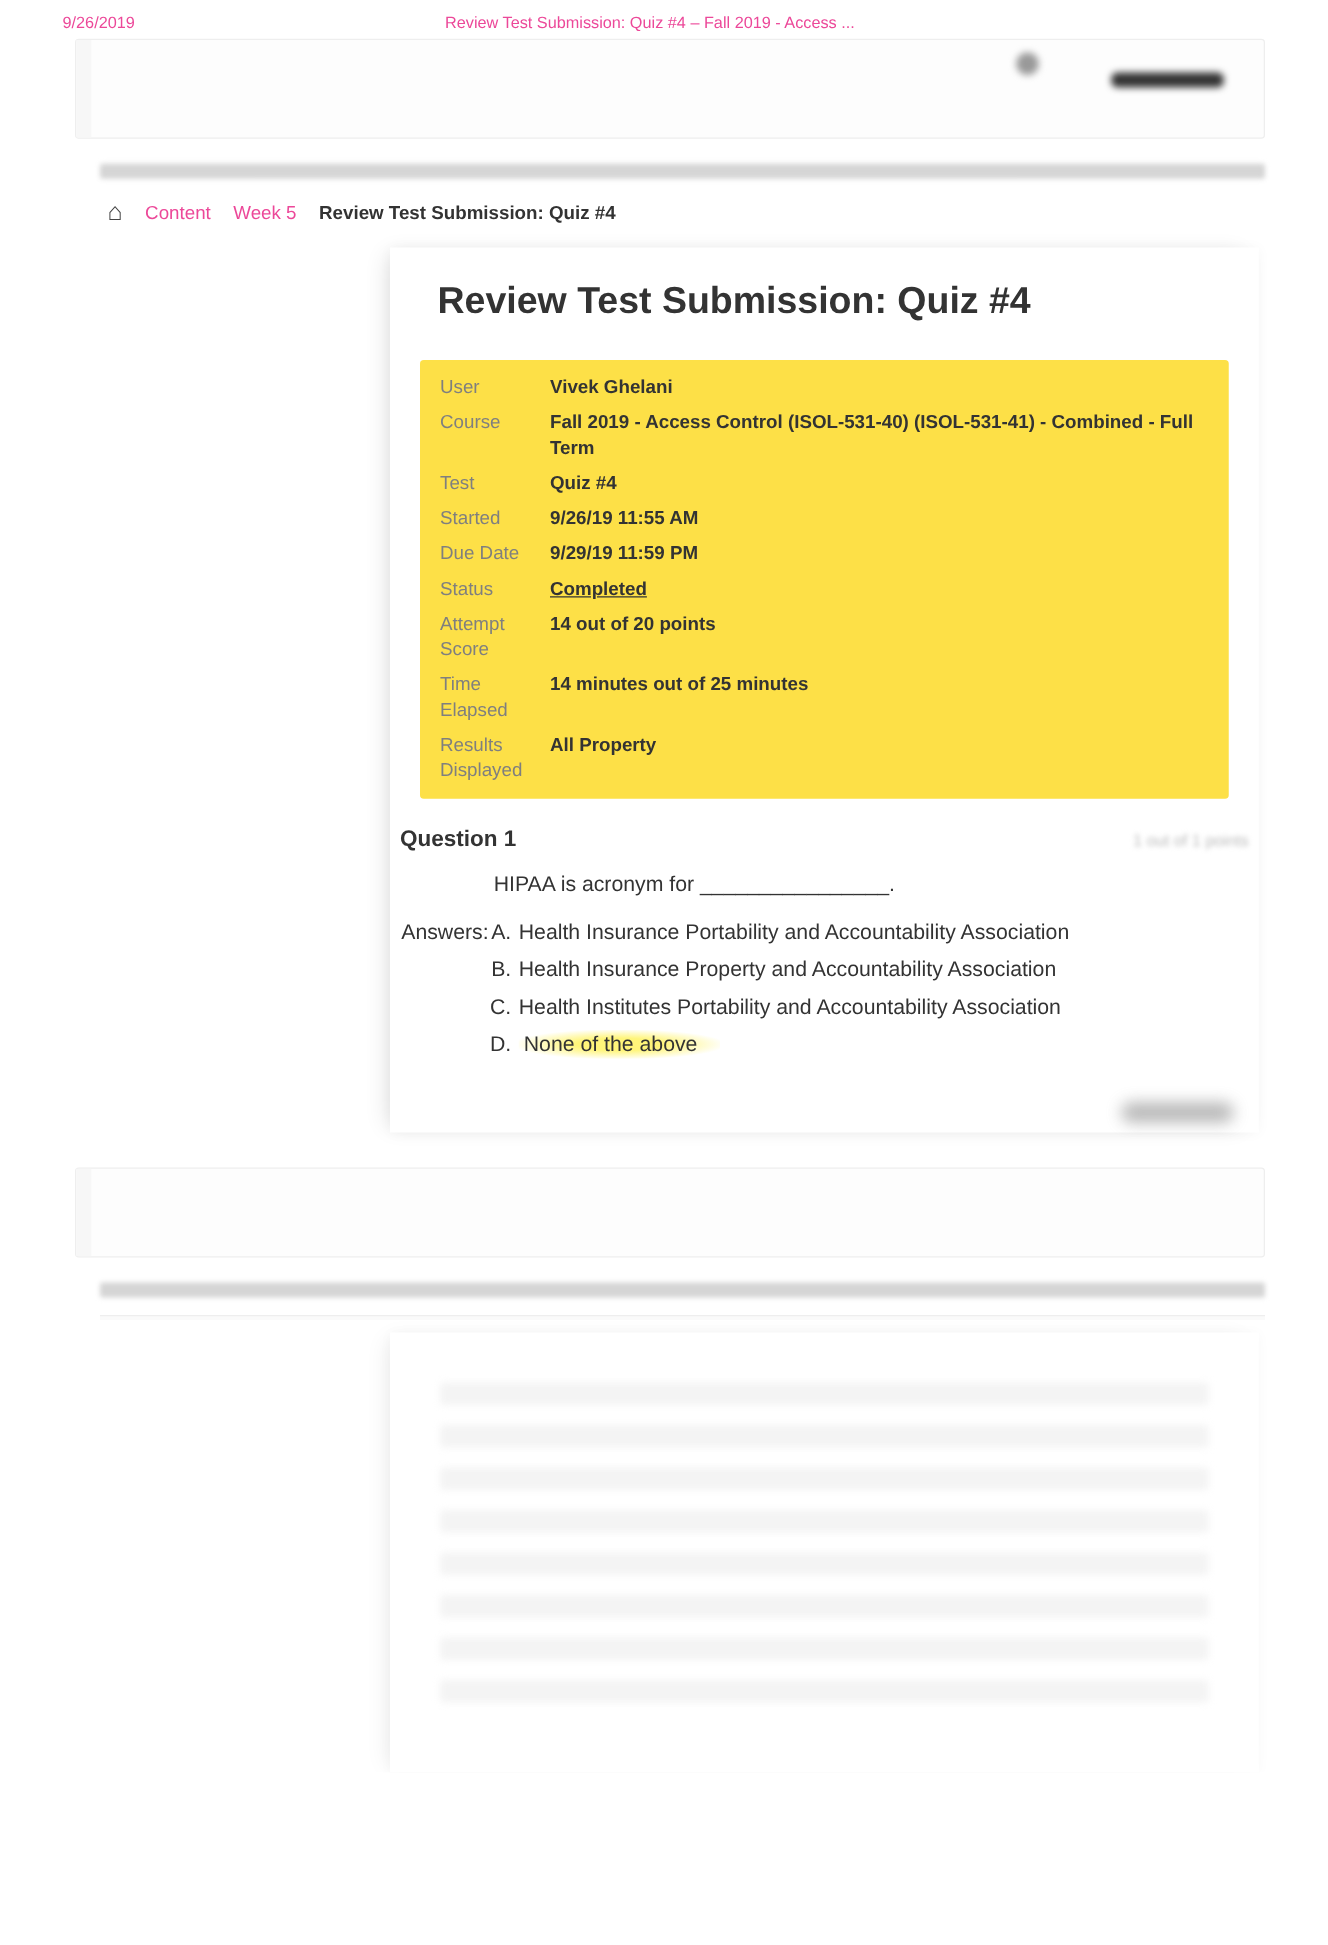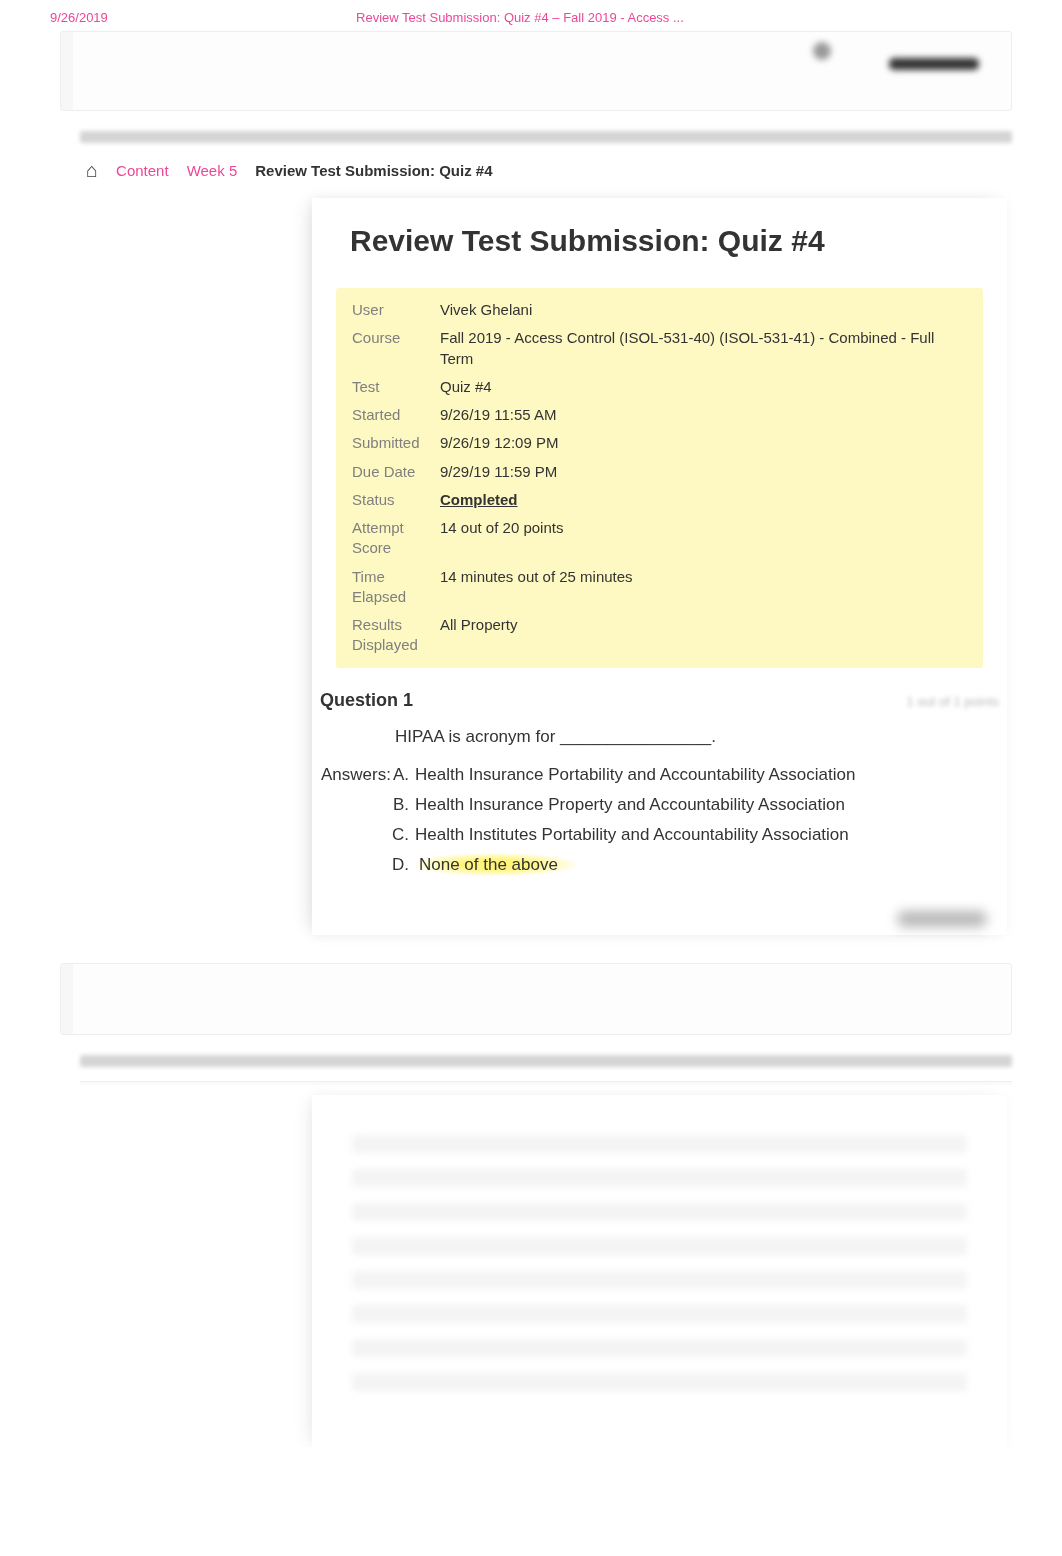--- a/index.html
+++ b/index.html
@@ -81,35 +81,35 @@
       position: relative;
     }
     .page-title {
       font-size: 30px;
       font-weight: bold;
       color: #333;
       padding: 0 38px 30px;
     }
     .info-table-wrap {
       margin: 0 24px 16px;
-      background: #fef9c3;
+      background: #fde047;
       border-radius: 3px;
       padding: 8px 0;
     }
     .info-row {
       display: flex;
       padding: 4px 16px;
       font-size: 15px;
       line-height: 1.35;
     }
     .info-label {
       flex: 0 0 88px;
       color: #7f7f7f;
     }
-    .info-value { color: #333; flex: 1; }
+    .info-value { color: #333; flex: 1; font-weight: bold; }
     .info-value.bold { font-weight: bold; text-decoration: underline; }
     .question-head {
       display: flex;
       justify-content: space-between;
       align-items: baseline;
       padding: 6px 8px 10px;
     }
     .q-title { font-size: 18px; font-weight: bold; color: #333; }
     .q-points {
       font-size: 13px; color: #bbb;
@@ -221,24 +221,20 @@
     </div>
     <div class="info-row">
       <div class="info-label">Test</div>
       <div class="info-value">Quiz #4</div>
     </div>
     <div class="info-row">
       <div class="info-label">Started</div>
       <div class="info-value">9/26/19 11:55 AM</div>
     </div>
     <div class="info-row">
-      <div class="info-label">Submitted</div>
-      <div class="info-value">9/26/19 12:09 PM</div>
-    </div>
-    <div class="info-row">
       <div class="info-label">Due Date</div>
       <div class="info-value">9/29/19 11:59 PM</div>
     </div>
     <div class="info-row">
       <div class="info-label">Status</div>
       <div class="info-value bold">Completed</div>
     </div>
     <div class="info-row">
       <div class="info-label">Attempt Score</div>
       <div class="info-value">14 out of 20 points</div>

